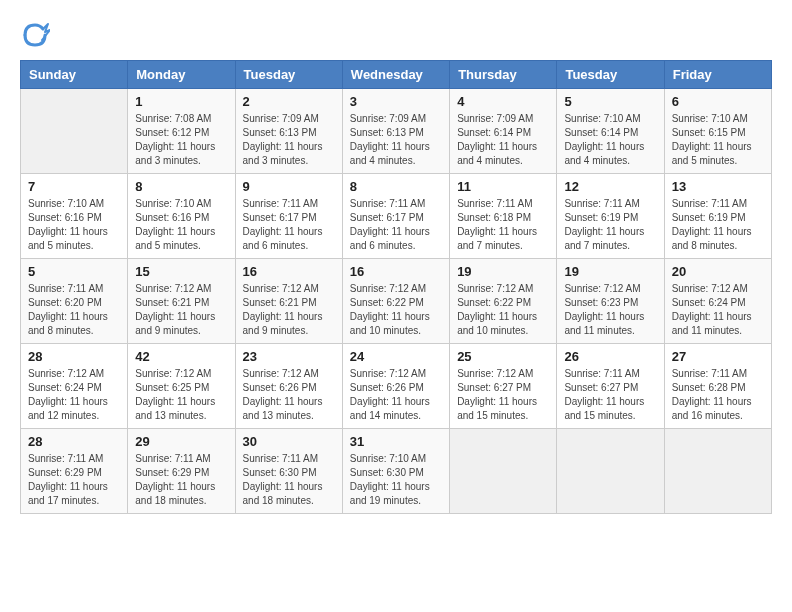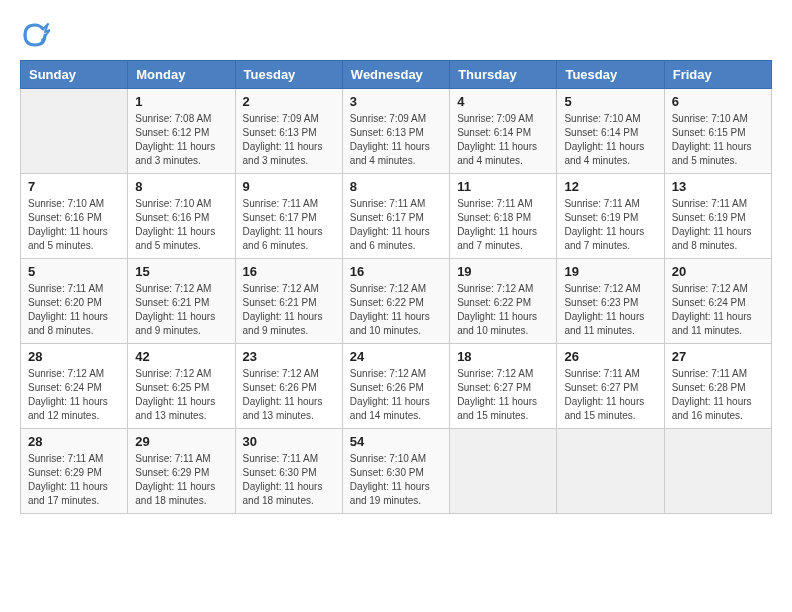--- a/index.html
+++ b/index.html
@@ -300,21 +300,21 @@
 and 13 minutes.</div>
         </td>
         <td>
           <span class="day-num">24</span>
           <div class="day-info" style="white-space: pre-line;">Sunrise: 7:12 AM
 Sunset: 6:26 PM
 Daylight: 11 hours
 and 14 minutes.</div>
         </td>
         <td>
-          <span class="day-num">18</span>
+          <span class="day-num">25</span>
           <div class="day-info" style="white-space: pre-line;">Sunrise: 7:12 AM
 Sunset: 6:27 PM
 Daylight: 11 hours
 and 15 minutes.</div>
         </td>
         <td>
           <span class="day-num">26</span>
           <div class="day-info" style="white-space: pre-line;">Sunrise: 7:11 AM
 Sunset: 6:27 PM
 Daylight: 11 hours
@@ -344,21 +344,21 @@
 and 18 minutes.</div>
         </td>
         <td>
           <span class="day-num">30</span>
           <div class="day-info" style="white-space: pre-line;">Sunrise: 7:11 AM
 Sunset: 6:30 PM
 Daylight: 11 hours
 and 18 minutes.</div>
         </td>
         <td>
-          <span class="day-num">54</span>
+          <span class="day-num">31</span>
           <div class="day-info" style="white-space: pre-line;">Sunrise: 7:10 AM
 Sunset: 6:30 PM
 Daylight: 11 hours
 and 19 minutes.</div>
         </td>
         <td class="empty-cell"></td>
         <td class="empty-cell"></td>
         <td class="empty-cell"></td>
       </tr>
     </tbody>

